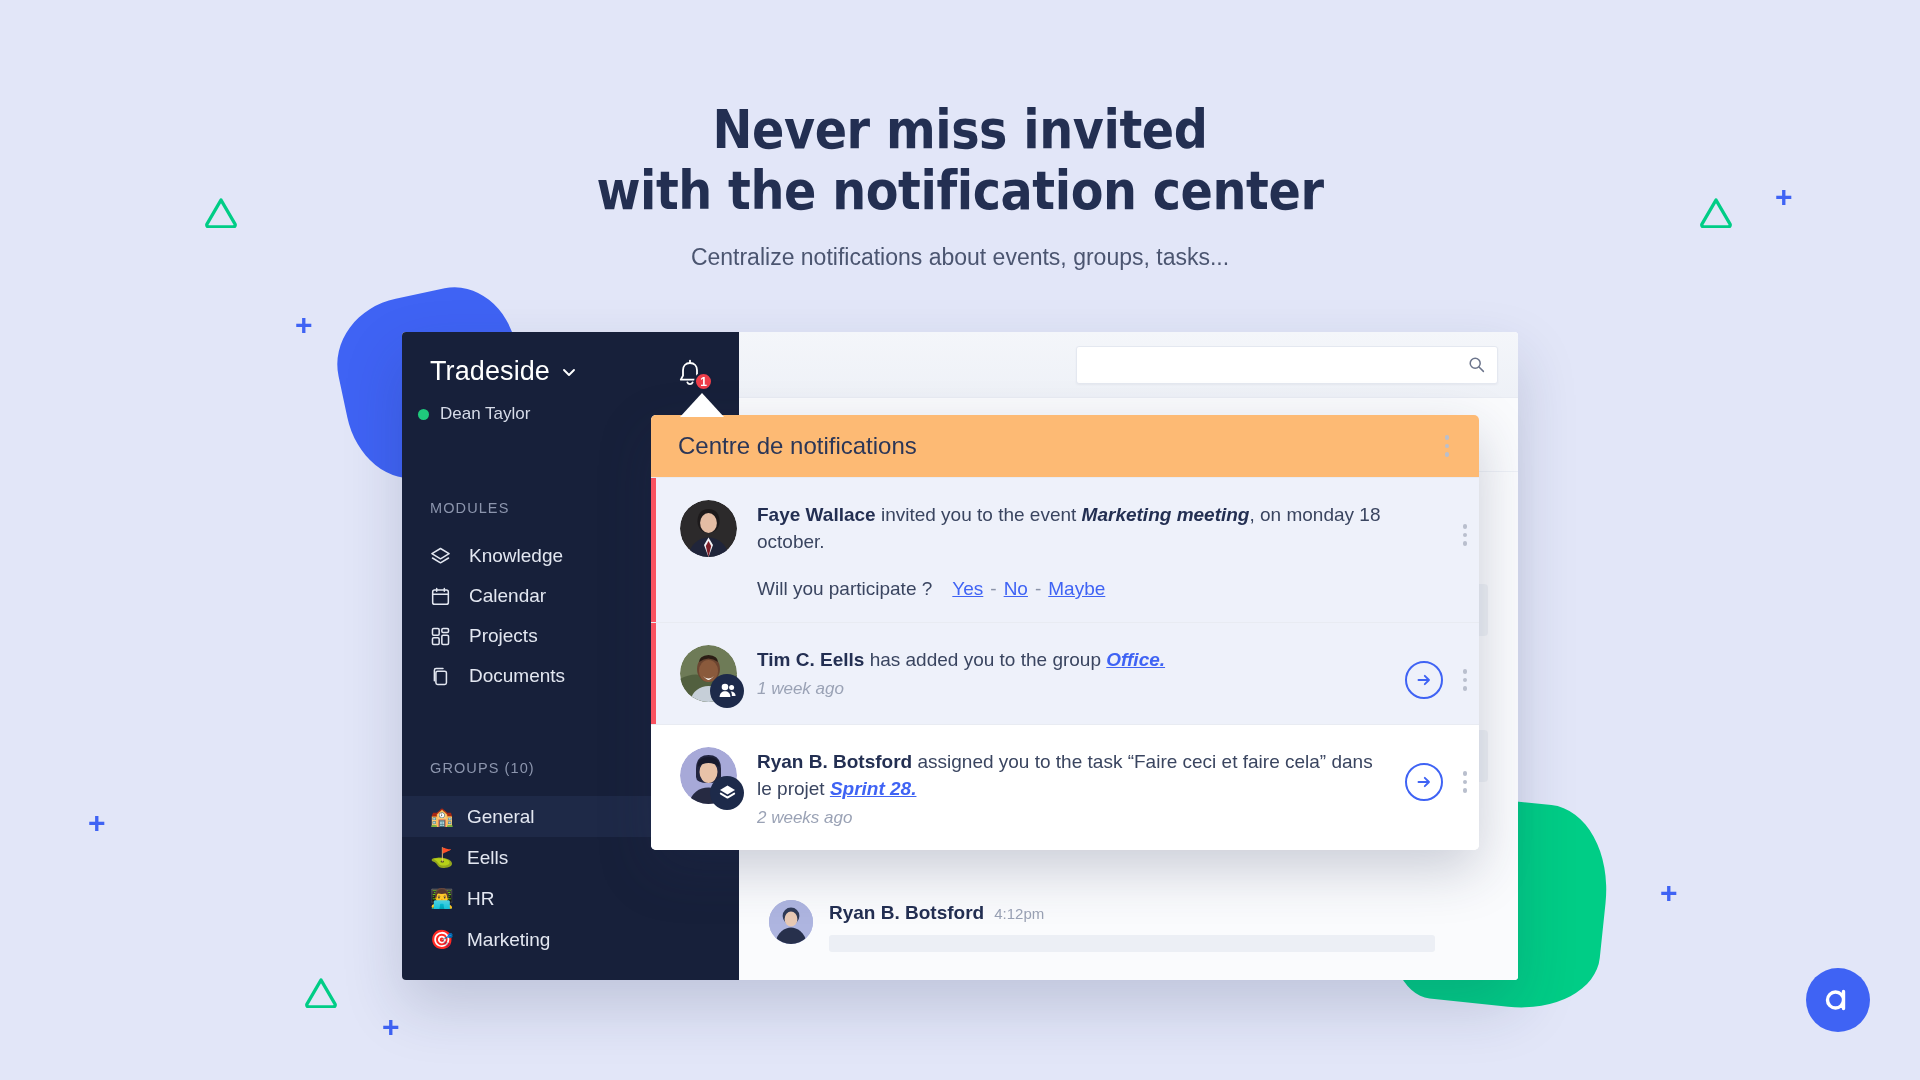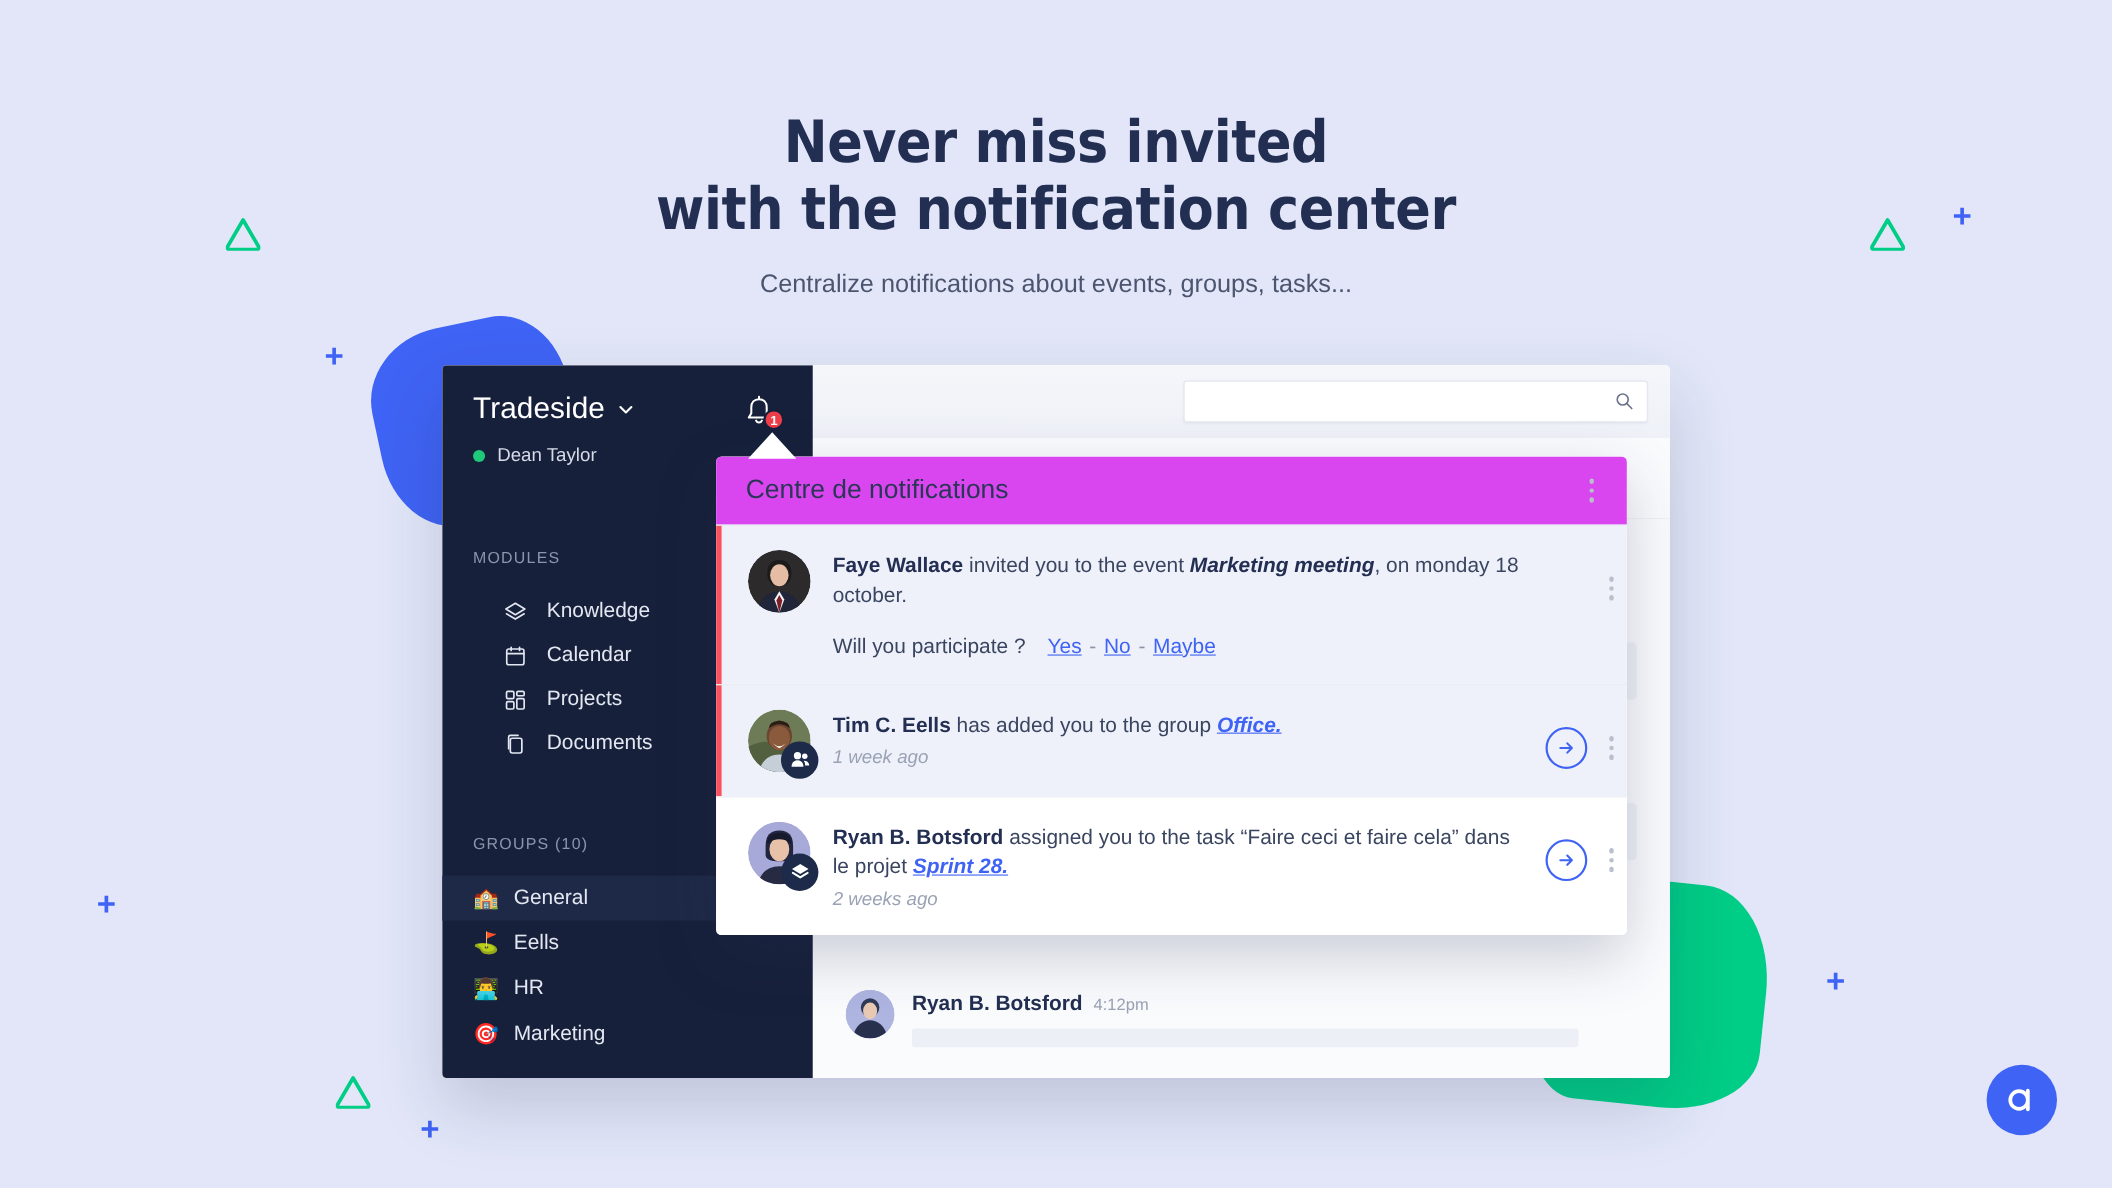--- a/index.html
+++ b/index.html
@@ -66,29 +66,29 @@
   .sidebar {
     width:337px; flex:none;
     background:#17203a;
     padding:24px 0 0 0;
     position:relative;
     color:#e6e9f2;
   }
   .ws-row { display:flex; align-items:center; gap:11px; padding:0 28px; }
   .ws-name { font-size:27px; font-weight:400; color:#fff; letter-spacing:.1px; }
   .chev { width:16px; height:16px; flex:none; }
-  .user-row { display:flex; align-items:center; gap:11px; padding:0 28px; margin-top:17px; }
+  .user-row { display:flex; align-items:center; gap:11px; padding:0 16px; margin-top:17px; }
   .dot-online { width:11px; height:11px; border-radius:50%; background:#1fc97c; flex:none; }
   .user-name { font-size:17px; color:#d6dbe8; }
 
   .section-label {
     padding:0 28px; margin-top:76px;
     font-size:14.5px; letter-spacing:1.1px; color:#8c95ad; font-weight:400;
   }
-  .nav-list { margin-top:20px;padding-left:28px; }
+  .nav-list { margin-top:20px; }
   .nav-item {
     display:flex; align-items:center; gap:18px;
     padding:9px 28px; font-size:19px; color:#e3e7f1; cursor:pointer;
   }
   .nav-item .ico { width:21px; height:21px; flex:none; display:block; }
 
   .groups-label { margin-top:64px; }
   .group-list { margin-top:20px; }
   .group-item {
     display:flex; align-items:center; gap:14px;
@@ -166,21 +166,21 @@
   .notif-caret {
     position:absolute; left:680px; top:393px;
     width:0; height:0;
     border-left:22px solid transparent;
     border-right:22px solid transparent;
     border-bottom:24px solid #fff;
     z-index:21;
   }
   .notif-head {
     height:62px; display:flex; align-items:center; justify-content:space-between;
-    padding:0 26px 0 27px; background:#d946ef;
+    padding:0 26px 0 27px; background:#fdba74;
   }
   .notif-title { font-size:24px; color:#2b3657; font-weight:400; }
 
   .kebab { display:flex; flex-direction:column; gap:4px; cursor:pointer; padding:4px; }
   .kebab i { width:4.5px; height:4.5px; border-radius:50%; background:#b9bfcd; display:block; }
 
   .notif-item {
     display:flex; align-items:flex-start; gap:20px;
     padding:22px 8px 22px 29px;
     position:relative;

